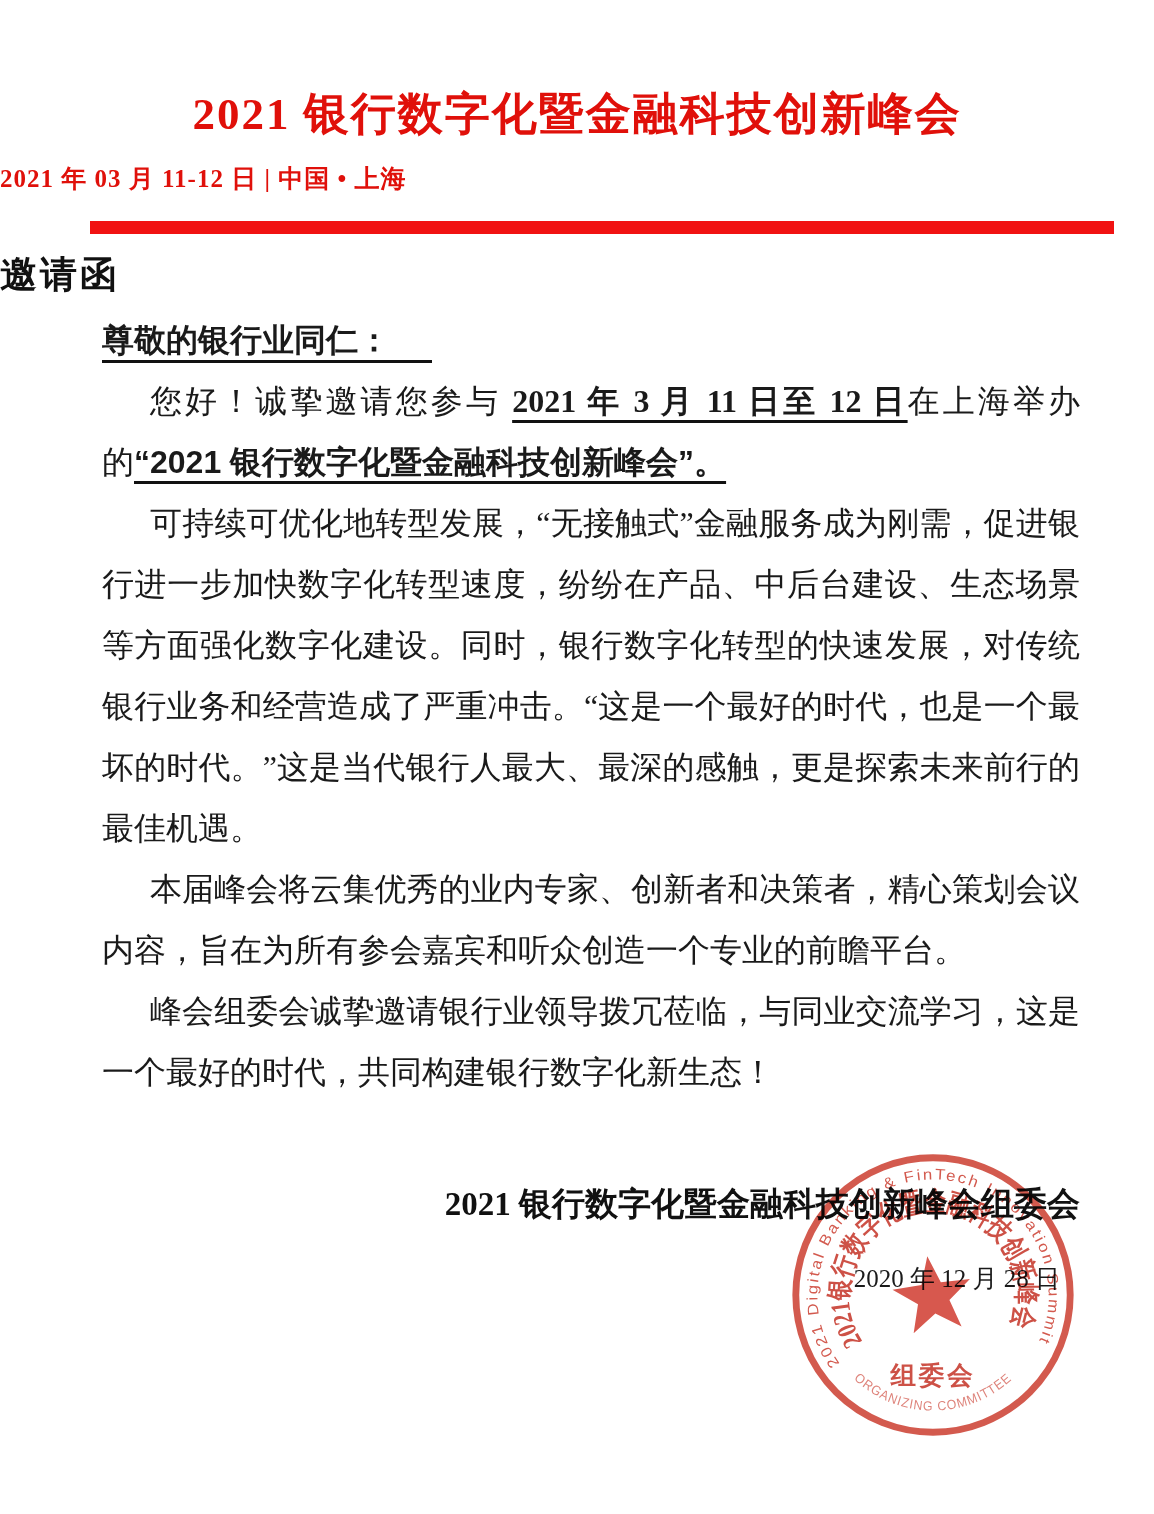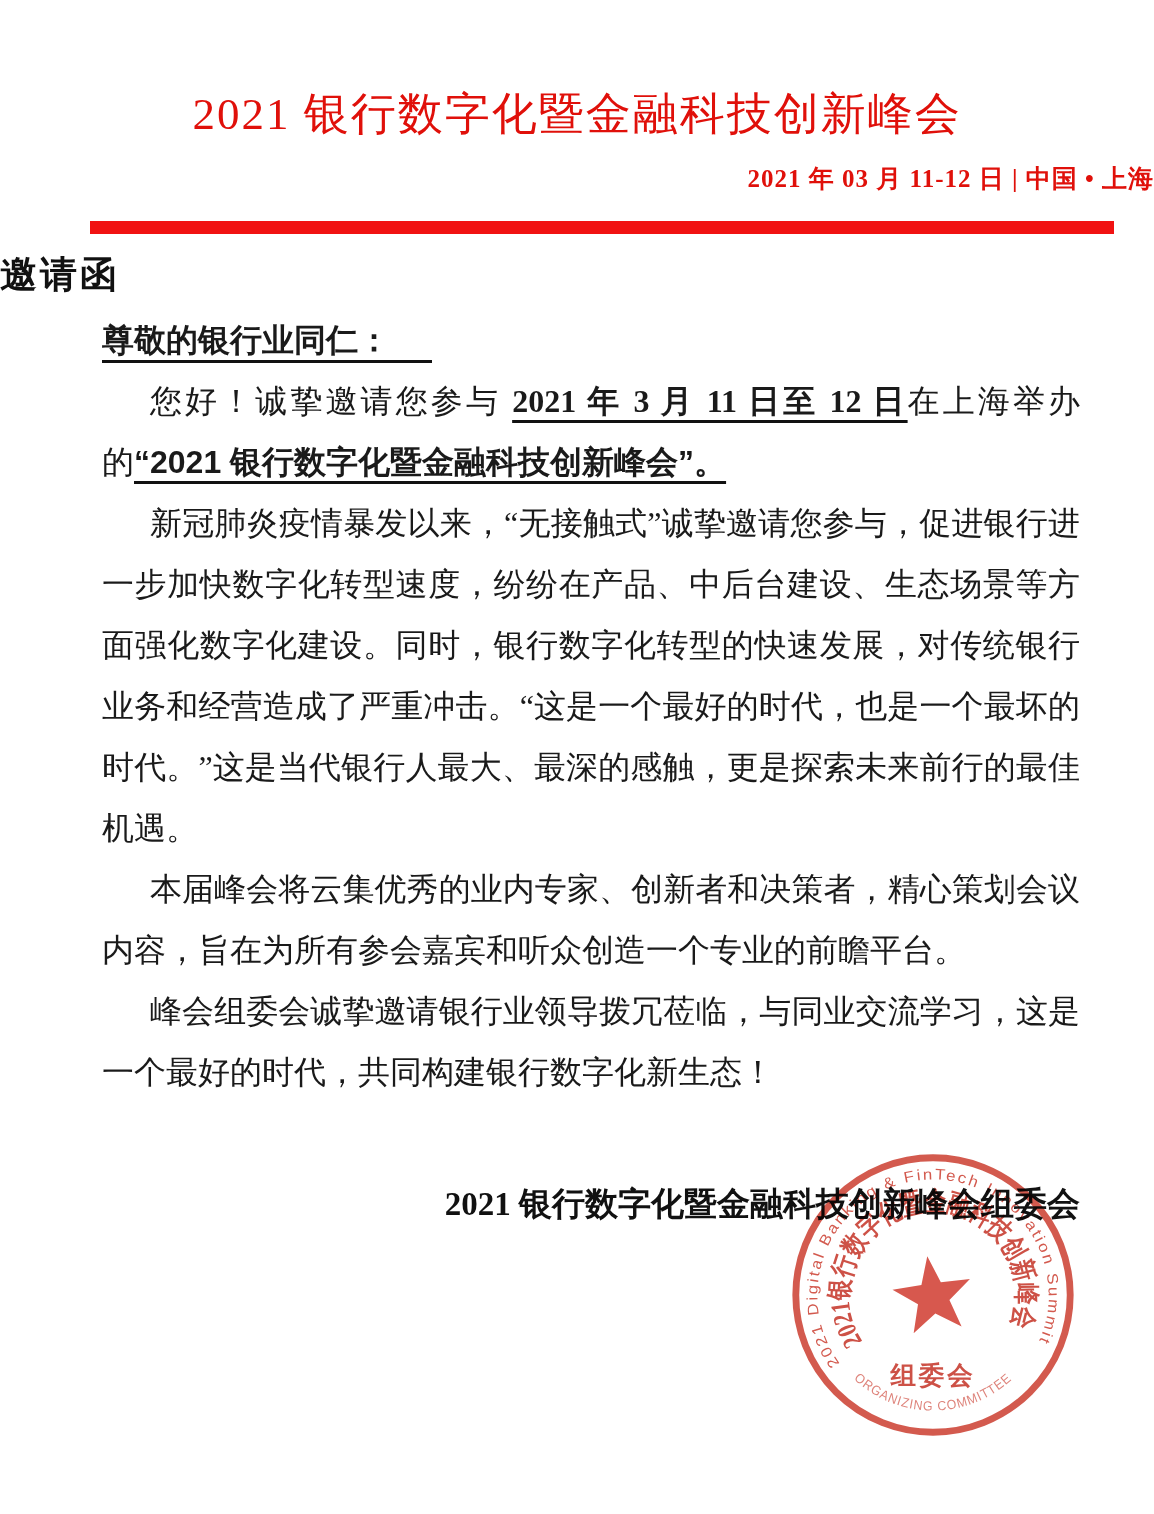--- a/index.html
+++ b/index.html
@@ -10,28 +10,28 @@
     color:#151515;
     position:relative;
     overflow:hidden;
   }
   .page { position:relative; width:1154px; height:1514px; background:#ffffff; }
 
   .summit-title {
     padding-top:86px;
     text-align:center;
     color:#e0100a;
-    font-weight:normal;
+    font-weight:bold;
     font-size:45px;
     letter-spacing:2px;
     line-height:1.25;
   }
   .summit-date {
     margin-top:20px;
-    text-align:right;
+    text-align:left;
     color:#e0100a;
     font-weight:bold;
     font-size:25px;
     letter-spacing:1px;
   }
   .divider-bar {
     margin:26px 40px 0 90px;
     height:13px;
     background:#f11212;
   }
@@ -128,31 +128,32 @@
   <div class="divider-bar"></div>
 
   <div class="letter-title">邀请函</div>
 
   <div class="content">
 
     <div class="salutation"><span class="ul-span">尊敬的银行业同仁：</span></div>
 
     <p class="para"><span>您好！诚挚邀请您参与 </span><span class="bu">2021 年 3 月 11 日至 12 日</span><span>在上海举办的</span><span class="bu hei">“2021 银行数字化暨金融科技创新峰会”。</span></p>
 
-    <p class="para">新冠肺炎疫情暴发以来，“无接触式”诚挚邀请您参与，促进银行进一步加快数字化转型速度，纷纷在产品、中后台建设、生态场景等方面强化数字化建设。同时，银行数字化转型的快速发展，对传统银行业务和经营造成了严重冲击。“这是一个最好的时代，也是一个最坏的时代。”这是当代银行人最大、最深的感触，更是探索未来前行的最佳机遇。</p>
+    <p class="para">可持续可优化地转型发展，“无接触式”金融服务成为刚需，促进银行进一步加快数字化转型速度，纷纷在产品、中后台建设、生态场景等方面强化数字化建设。同时，银行数字化转型的快速发展，对传统银行业务和经营造成了严重冲击。“这是一个最好的时代，也是一个最坏的时代。”这是当代银行人最大、最深的感触，更是探索未来前行的最佳机遇。</p>
 
 
     <p class="para">本届峰会将云集优秀的业内专家、创新者和决策者，精心策划会议内容，旨在为所有参会嘉宾和听众创造一个专业的前瞻平台。</p>
 
     <p class="para">峰会组委会诚挚邀请银行业领导拨冗莅临，与同业交流学习，这是一个最好的时代，共同构建银行数字化新生态！</p>
 
   </div>
 
   <div class="signature">2021 银行数字化暨金融科技创新峰会组委会</div>
 
+  <div class="signature-date">2020 年 12 月 28 日</div>
 
   <svg class="stamp" viewBox="0 0 300 300" xmlns="http://www.w3.org/2000/svg">
     <defs>
       <path id="arcTop" d="M 53.3,217.7 A 118,118 0 1 1 246.7,217.7" fill="none"></path>
       <path id="arcZh" d="M 74.1,190.3 A 86,86 0 1 1 225.9,190.3" fill="none"></path>
       <path id="arcBot" d="M 66.6,233.4 A 118,118 0 0 0 233.4,233.4" fill="none"></path>
     </defs>
     <circle class="stamp-ring" cx="150" cy="150" r="140"></circle>
     <text class="stamp-en" text-anchor="middle" transform="rotate(-6 150 150)">
       <textPath href="#arcTop" startOffset="50%" textLength="495" lengthAdjust="spacingAndGlyphs">2021 Digital Banking &amp; FinTech Innovation Summit</textPath>

